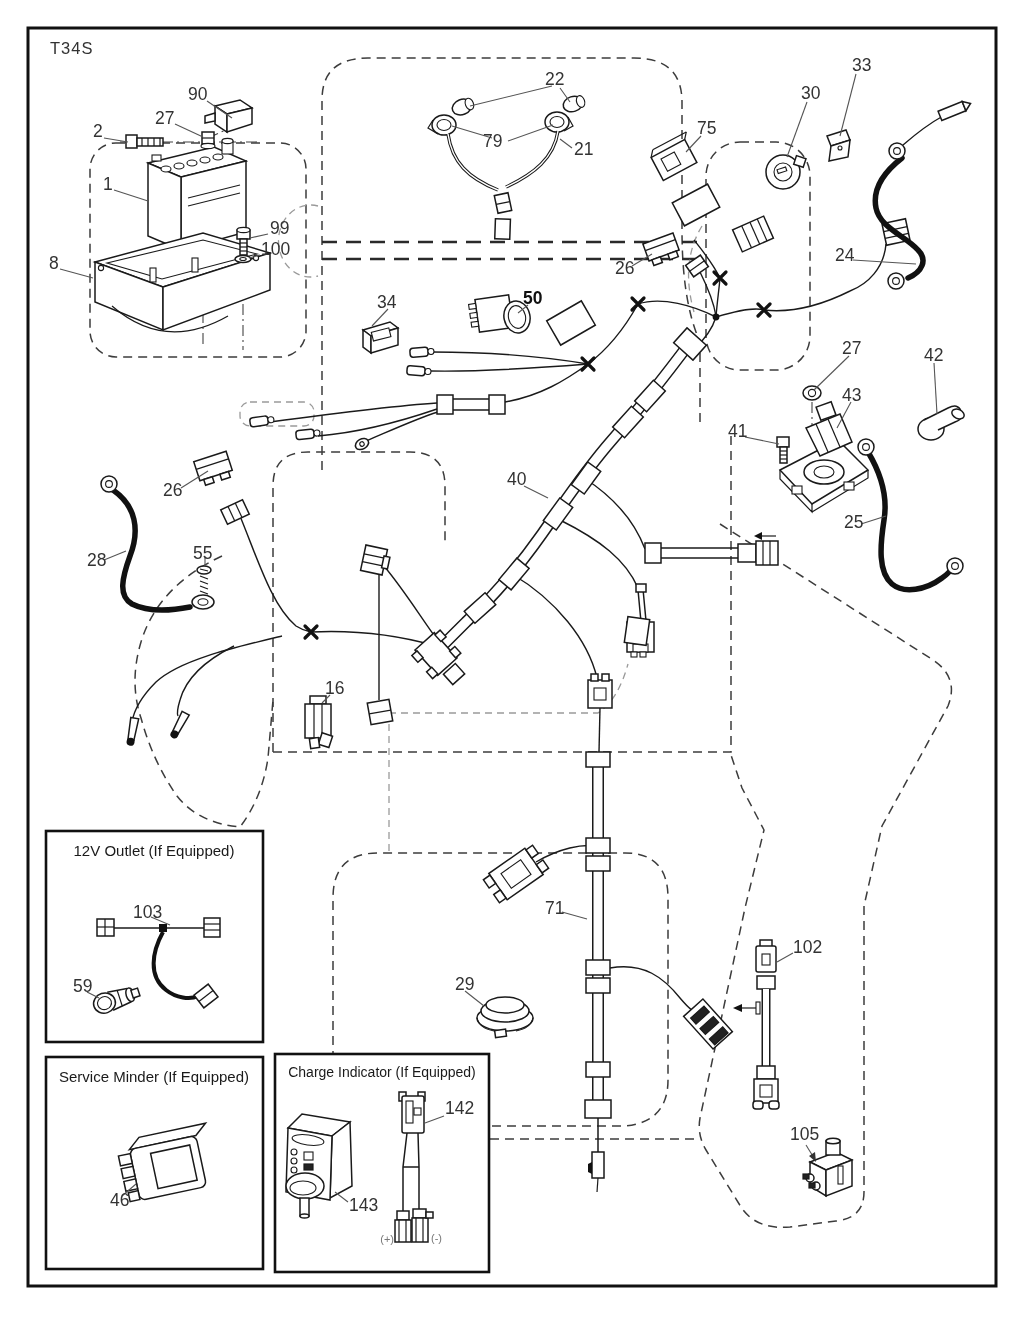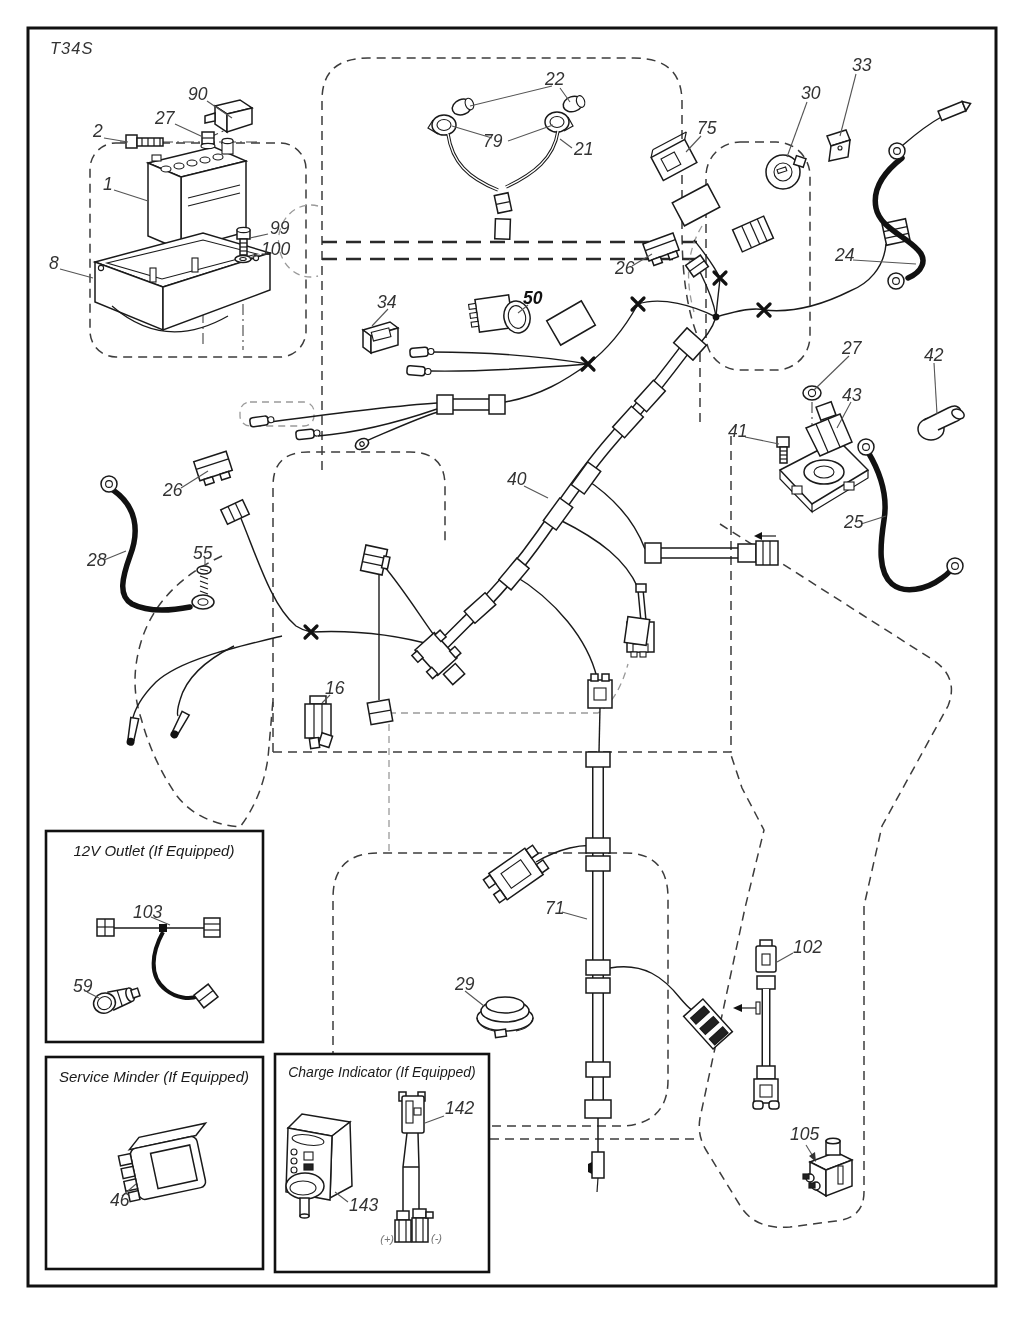--- a/index.html
+++ b/index.html
@@ -1,16 +1,16 @@
 <!DOCTYPE html>
 <html><head>
 <meta charset="utf-8">
 <style>
   html,body{margin:0;padding:0;background:#ffffff;}
-  .stage{width:1024px;height:1319px;position:relative;background:#fff;font-style:italic;}
+  .stage{width:1024px;height:1319px;position:relative;background:#fff;}
   svg{display:block;}
   .ln{stroke:#1a1a1a;stroke-width:1.5;fill:none;}
   .lnthin{stroke:#1a1a1a;stroke-width:1.2;fill:none;}
   .part{stroke:#1a1a1a;stroke-width:1.5;fill:#ffffff;}
   .partthin{stroke:#1a1a1a;stroke-width:1.1;fill:#ffffff;}
   .dark{stroke:#1a1a1a;stroke-width:1.2;fill:#222222;}
   .wire{stroke:#1a1a1a;stroke-width:1.4;fill:none;}
   .cable{stroke:#111111;stroke-width:5.5;fill:none;stroke-linecap:round;}
   .tube{stroke:#1a1a1a;stroke-width:12;fill:none;}
   .tubein{stroke:#ffffff;stroke-width:9;fill:none;}

